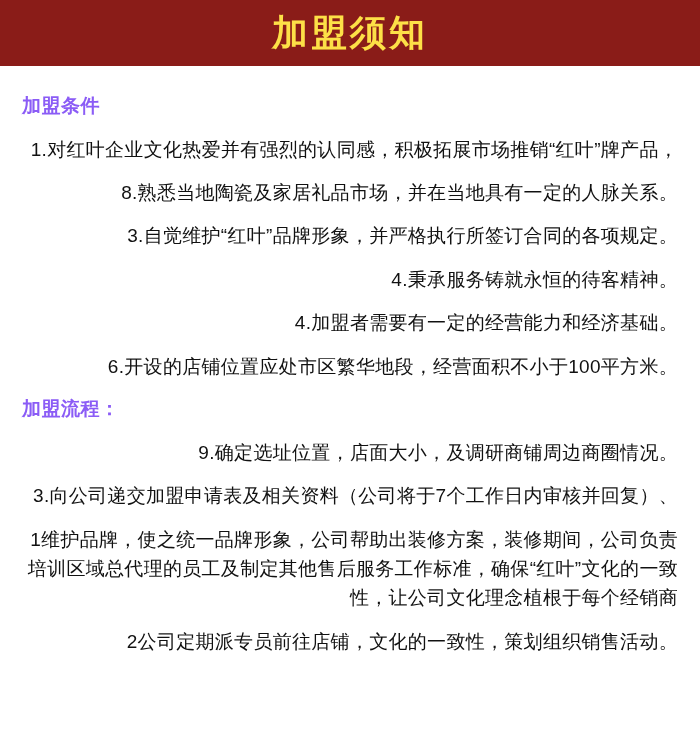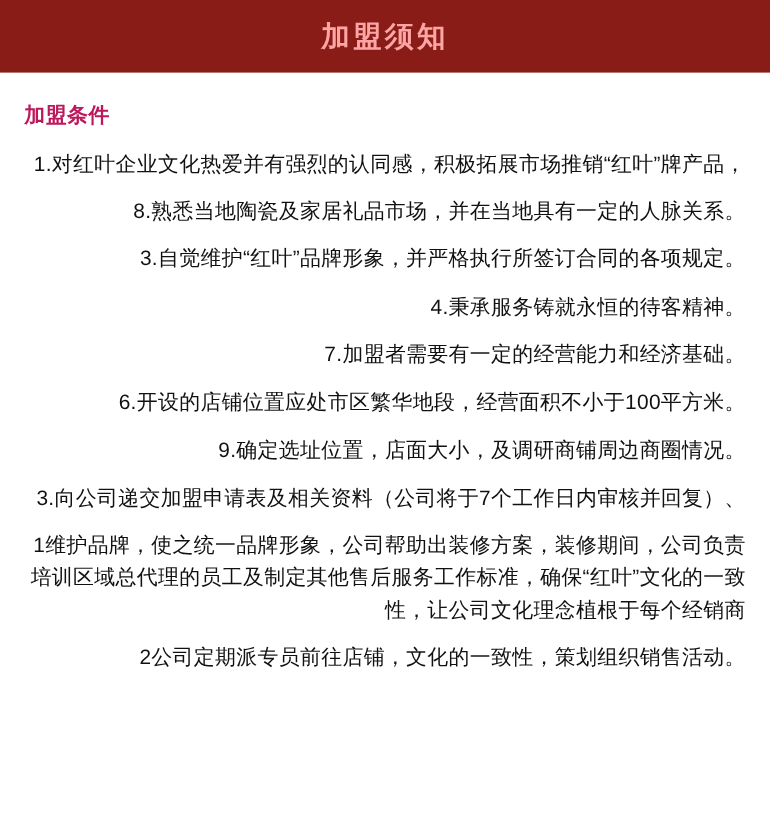--- a/index.html
+++ b/index.html
@@ -23,34 +23,34 @@
   .header-bar {
     width: 100%;
     height: 66px;
     background: #8a1c18;
     display: flex;
     align-items: center;
     justify-content: center;
     box-sizing: border-box;
   }
   .header-title {
-    color: #fca5a5;
-    font-size: 26px;
+    color: #fde047;
+    font-size: 36px;
     font-weight: bold;
     letter-spacing: 3px;
     line-height: 1;
   }
   .content {
     padding: 26px 22px 0 22px;
     box-sizing: border-box;
   }
   .section-heading {
     font-size: 19px;
     font-weight: bold;
-    color: #be185d;
+    color: #8b5cf6;
     margin: 0 0 14px 0;
     line-height: 1.5;
     letter-spacing: 0.5px;
   }
   .section-heading.spaced {
     margin-top: 4px;
   }
   .line {
     font-size: 19px;
     color: #111111;
@@ -78,25 +78,26 @@
   </div>
 
   <div class="content">
 
     <div class="block">
       <div class="section-heading">加盟条件</div>
       <p class="line">1.对红叶企业文化热爱并有强烈的认同感，积极拓展市场推销“红叶”牌产品，</p>
       <p class="line">8.熟悉当地陶瓷及家居礼品市场，并在当地具有一定的人脉关系。</p>
       <p class="line">3.自觉维护“红叶”品牌形象，并严格执行所签订合同的各项规定。</p>
       <p class="line">4.秉承服务铸就永恒的待客精神。</p>
-      <p class="line">7.加盟者需要有一定的经营能力和经济基础。</p>
+      <p class="line">4.加盟者需要有一定的经营能力和经济基础。</p>
       <p class="line">6.开设的店铺位置应处市区繁华地段，经营面积不小于100平方米。</p>
     </div>
 
     <div class="block">
+      <div class="section-heading spaced">加盟流程：</div>
       <p class="line">9.确定选址位置，店面大小，及调研商铺周边商圈情况。</p>
       <p class="line">3.向公司递交加盟申请表及相关资料（公司将于7个工作日内审核并回复）、</p>
     </div>
 
     <div class="block">
       <p class="line wrap">1维护品牌，使之统一品牌形象，公司帮助出装修方案，装修期间，公司负责培训区域总代理的员工及制定其他售后服务工作标准，确保“红叶”文化的一致性，让公司文化理念植根于每个经销商</p>
       <p class="line">2公司定期派专员前往店铺，文化的一致性，策划组织销售活动。</p>
 
     </div>
 

